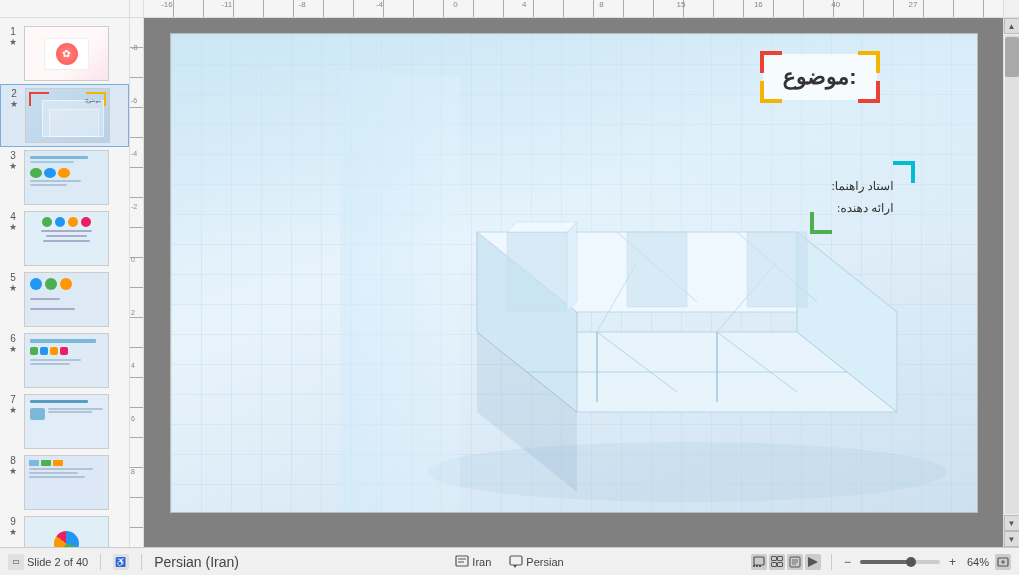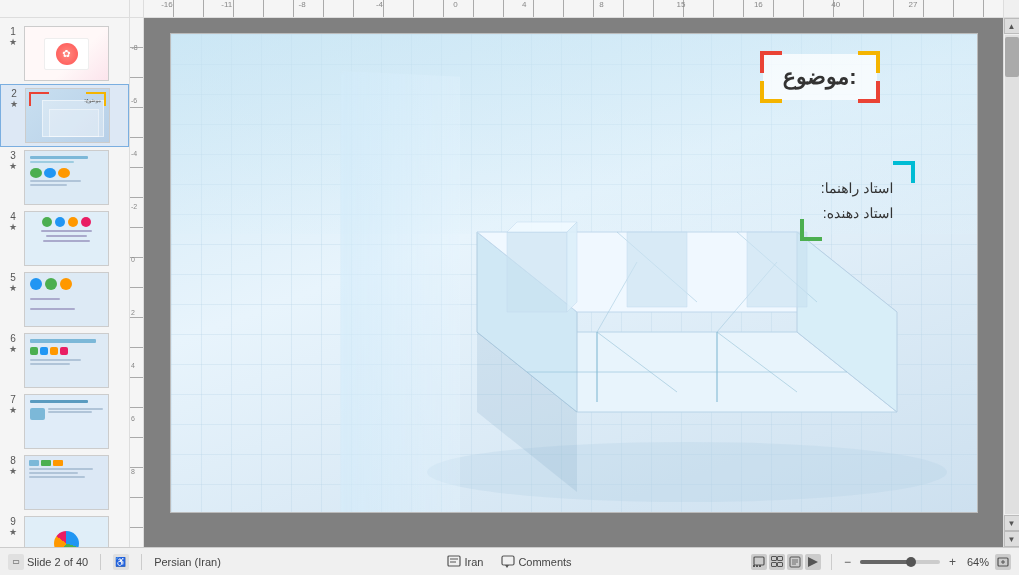--- a/index.html
+++ b/index.html
@@ -183,24 +183,24 @@
       right: 65px;
       padding: 12px 18px;
       text-align: right;
       direction: rtl;
     }
 
     .info-corner-tr { position: absolute; top: -3px; right: -3px; width: 22px; height: 22px; border-top: 4px solid #00bcd4; border-right: 4px solid #00bcd4; }
     .info-corner-bl { position: absolute; bottom: -3px; left: -3px; width: 22px; height: 22px; border-bottom: 4px solid #4caf50; border-left: 4px solid #4caf50; }
 
     .info-text {
-      font-size: 14px;
+      font-size: 12px;
       color: #333;
       line-height: 1.8;
-      font-family: Liberation Sans, sans-serif;
+      font-family: Liberation Serif, serif;
     }
 
     
     .status-bar {
       height: 28px;
       background: #f0f0f0;
       border-top: 1px solid #ccc;
       display: flex;
       align-items: center;
       padding: 0 8px;
@@ -536,21 +536,21 @@
           <div class="title-corner-br"></div>
           <div class="title-corner-bl"></div>
           <span class="title-text">موضوع:</span>
         </div>
 
         <div class="info-box">
           <div class="info-corner-tr"></div>
           <div class="info-corner-bl"></div>
           <div class="info-text">
             <div>استاد راهنما:</div>
-            <div>استاد دهنده:</div>
+            <div>ارائه دهنده:</div>
           </div>
         </div>
       </div>
     </div>
 
     <div class="right-scroll">
       <div class="scroll-btn">▲</div>
       <div class="scroll-track">
         <div style="width:14px;height:40px;background:#aaa;border-radius:2px;margin:2px auto;"></div>
       </div>
@@ -564,40 +564,40 @@
     <div class="status-left">
 
       <div style="display:flex;align-items:center;gap:3px;">
         <div class="status-icon" style="background:#e0e0e0;font-size:8px;">▭</div>
         <span style="font-size:11px;">Slide 2 of 40</span>
       </div>
       <div class="separator"></div>
 
       <div class="status-icon" style="background:#e0e0e0;font-size:9px;cursor:pointer;">♿</div>
       <div class="separator"></div>
-      <span style="font-size:11px;">Persian (Iran)</span>
+      <span style="font-size:14px;">Persian (Iran)</span>
     </div>
 
     <div class="status-center">
 
       <div class="status-btn">
         <svg width="14" height="14" viewBox="0 0 14 14">
           <rect x="1" y="1" width="12" height="10" rx="1" fill="none" stroke="#555" stroke-width="1.2"></rect>
           <line x1="3" y1="4" x2="11" y2="4" stroke="#555" stroke-width="1"></line>
           <line x1="3" y1="7" x2="9" y2="7" stroke="#555" stroke-width="1"></line>
         </svg>
         <span>Iran</span>
       </div>
 
       <div class="status-btn">
         <svg width="14" height="14" viewBox="0 0 14 14">
           <rect x="1" y="1" width="12" height="9" rx="1.5" fill="none" stroke="#555" stroke-width="1.2"></rect>
           <polygon points="4,10 6,13 8,10" fill="#555"></polygon>
         </svg>
-        <span>Comments</span>
+        <span>Persian</span>
       </div>
     </div>
 
     <div class="status-right">
 
       <div style="display:flex;gap:2px;align-items:center;">
 
         <div class="status-icon" style="cursor:pointer;background:#ccc;">
           <svg width="12" height="12" viewBox="0 0 12 12">
             <rect x="1" y="1" width="10" height="8" rx="1" fill="none" stroke="#555" stroke-width="1.2"></rect>

